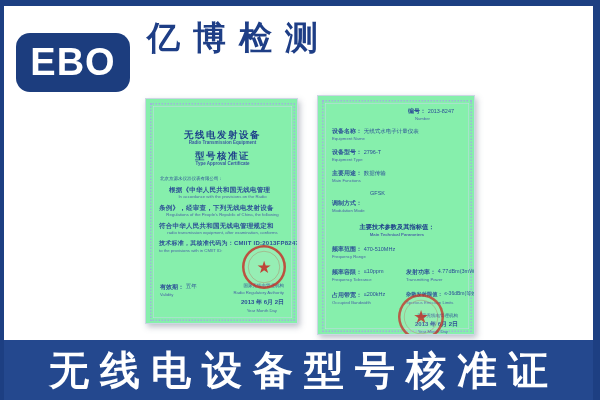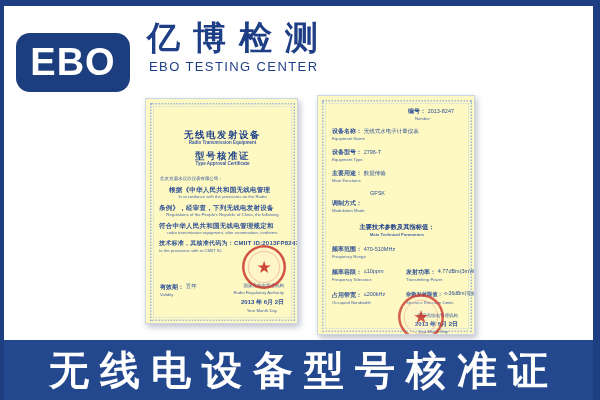--- a/index.html
+++ b/index.html
@@ -12,21 +12,21 @@
   .header { position:absolute; left:0; top:0; width:100%; height:86px; background:#fff; }
   .logo-box { position:absolute; left:12px; top:7px; width:114px; height:59px;
     background:#1c3d7e; border-radius:14px; display:flex; align-items:center; justify-content:center;
     color:#fff; font-size:38px; font-weight:bold; letter-spacing:1px;margin-top:20px; }
   .brand-cn { position:absolute; left:143px; top:10px; font-size:33px; font-weight:bold;
     color:#1e3e86; letter-spacing:13px; white-space:nowrap; }
   .brand-en { position:absolute; left:145px; top:53px; font-size:13px; color:#1e3e86;
     letter-spacing:1.4px; white-space:nowrap; }
 
   
-  .cert { position:absolute; background:#fef9c3; border:1px solid #ccd6e4;
+  .cert { position:absolute; background:#86efac; border:1px solid #ccd6e4;
     box-shadow:2px 3px 6px rgba(110,120,140,.45); overflow:hidden; }
   .cert-left  { left:141px; top:92px; width:153px; height:226px; }
   .cert-right { left:313px; top:89px; width:158px; height:240px; }
   .cert-inner { position:absolute; left:0; top:0; transform:scale(.5); transform-origin:0 0; }
   .cert-left  .cert-inner { width:306px; height:452px; }
   .cert-right .cert-inner { width:316px; height:480px; }
   .lace { position:absolute; left:8px; top:8px; right:8px; bottom:8px;
     border:3px dotted #9db6d8; pointer-events:none; }
   .lace2 { position:absolute; left:14px; top:14px; right:14px; bottom:14px;
     border:1px solid #c9d6e8; pointer-events:none; }
@@ -61,21 +61,20 @@
 </head>
 <body>
 
 <div class="page">
 
   <div class="header">
     <div class="logo-box">
       <span>EBO</span>
     </div>
     <div class="brand-cn">亿博检测</div>
-    <div class="brand-en">EBO TESTING CENTER</div>
   </div>
 
   <div class="cert cert-left">
     <div class="cert-inner">
       <div class="lace"></div>
       <div class="lace2"></div>
 
       <div class="abs ctr t-cn" style="top:58px;">无线电发射设备</div>
       <div class="abs ctr t-en" style="top:82px;">Radio Transmission Equipment</div>
       <div class="abs ctr t-cn" style="top:100px;">型号核准证</div>

